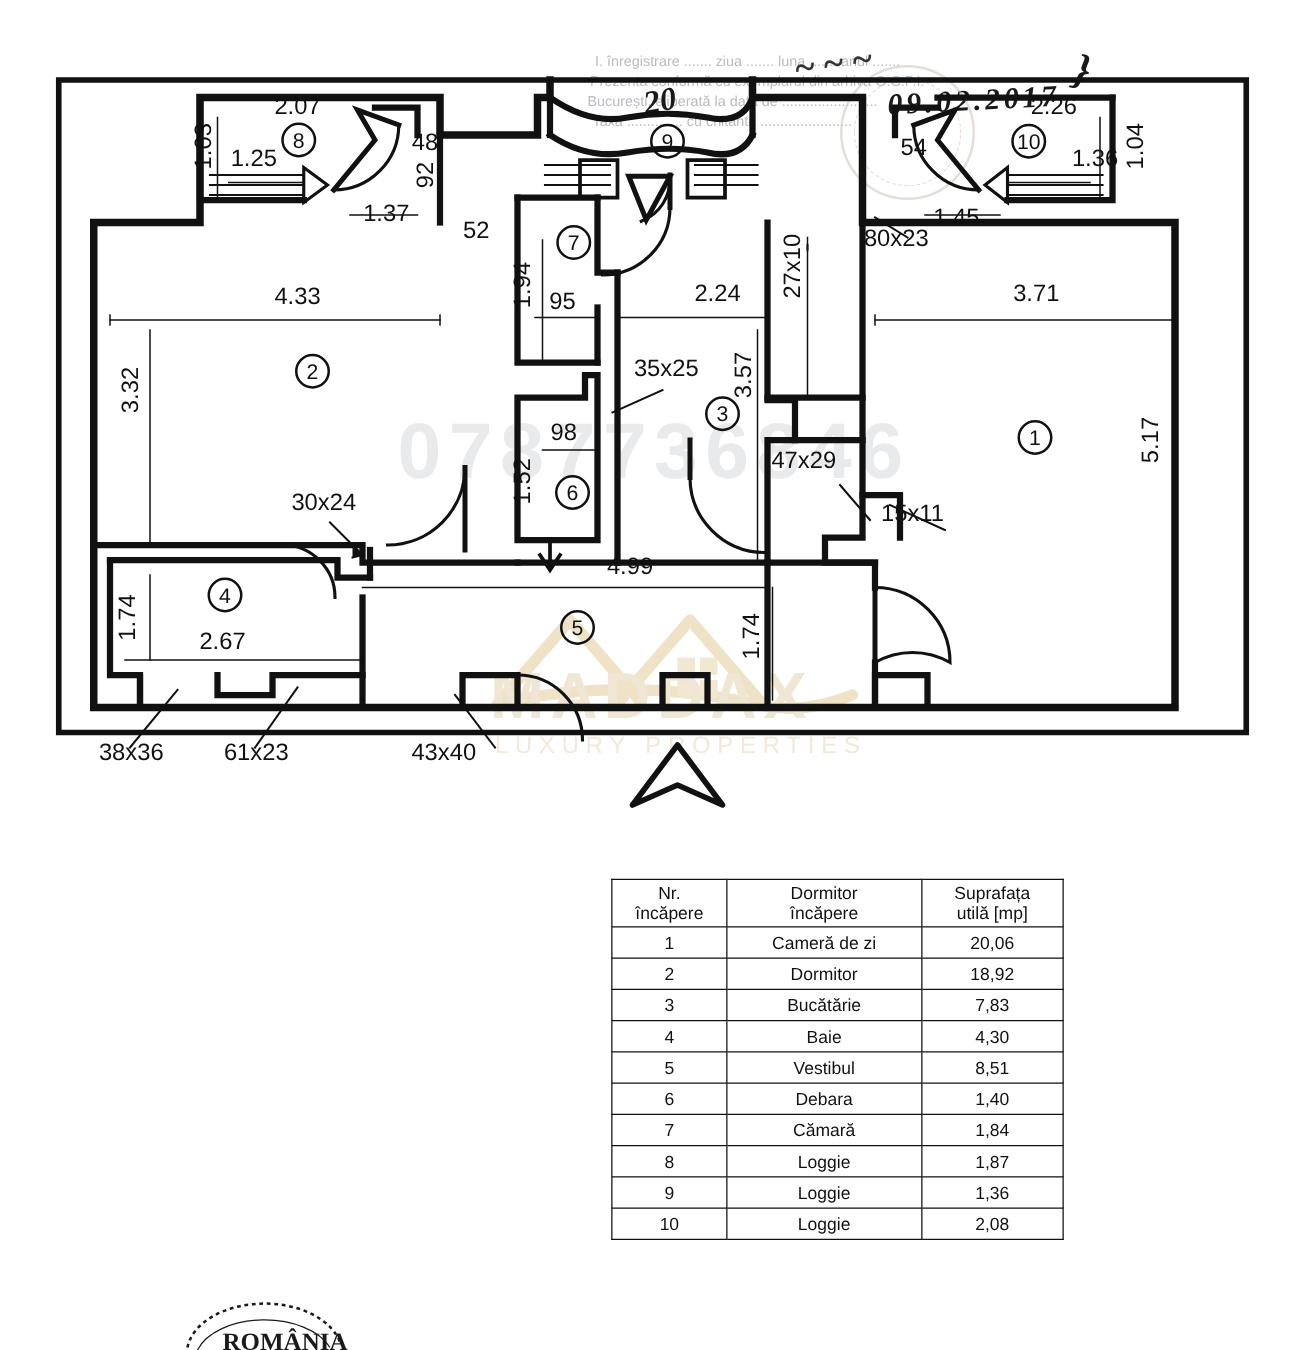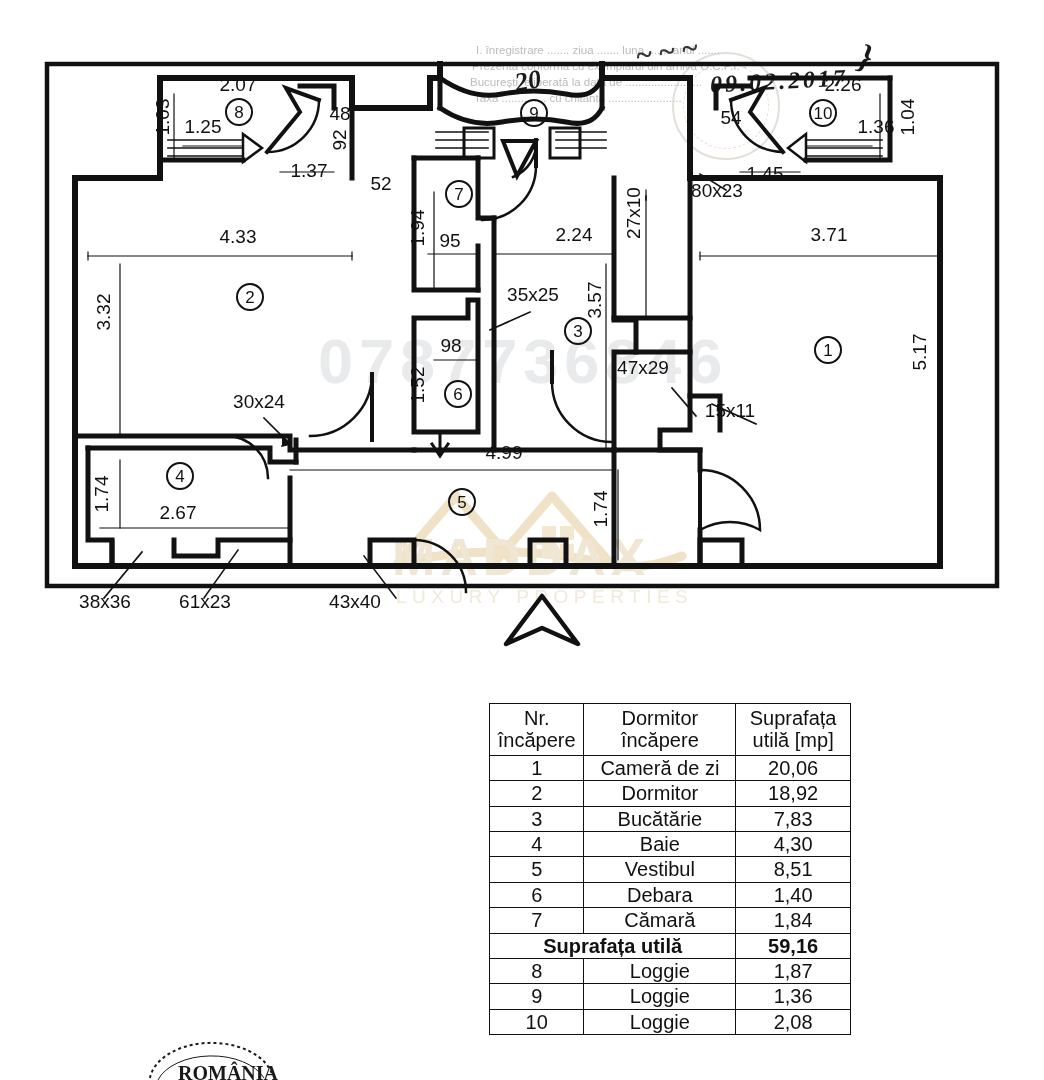--- a/index.html
+++ b/index.html
@@ -37,21 +37,21 @@
   #wm-sub{position:absolute;left:396px;top:586px;font-size:19px;
           letter-spacing:5.5px;color:#f1e9da;font-weight:400;user-select:none;}
 
   
   #plan{position:absolute;left:0;top:0;width:1044px;height:660px;}
 
   
   #area-table{position:absolute;left:489px;top:703px;width:362px;
               border-collapse:collapse;}
   #area-table td,#area-table th{border:1.6px solid #111;padding:1px 4px;
-              font-size:20px;text-align:center;line-height:1.12;
+              font-size:14px;text-align:center;line-height:1.12;
               font-family:"Liberation Sans",sans-serif;font-weight:400;}
   #area-table thead th{font-weight:400;padding:3px 4px;}
   #area-table .c-nr{width:88px;}
   #area-table .c-name{width:162px;}
   #area-table .c-area{width:112px;}
   #area-table tr.sum td{font-weight:700;}
   #area-table tbody td{height:22px;}
 </style>
 </head>
 <body>
@@ -395,24 +395,20 @@
       <tr>
         <td class="c-nr">6</td>
         <td class="c-name">Debara</td>
         <td class="c-area">1,40</td>
       </tr>
       <tr>
         <td class="c-nr">7</td>
         <td class="c-name">Cămară</td>
         <td class="c-area">1,84</td>
       </tr>
-      <tr class="sum">
-        <td colspan="2">Suprafața utilă</td>
-        <td class="c-area">59,16</td>
-      </tr>
       <tr>
         <td class="c-nr">8</td>
         <td class="c-name">Loggie</td>
         <td class="c-area">1,87</td>
       </tr>
       <tr>
         <td class="c-nr">9</td>
         <td class="c-name">Loggie</td>
         <td class="c-area">1,36</td>
       </tr>

